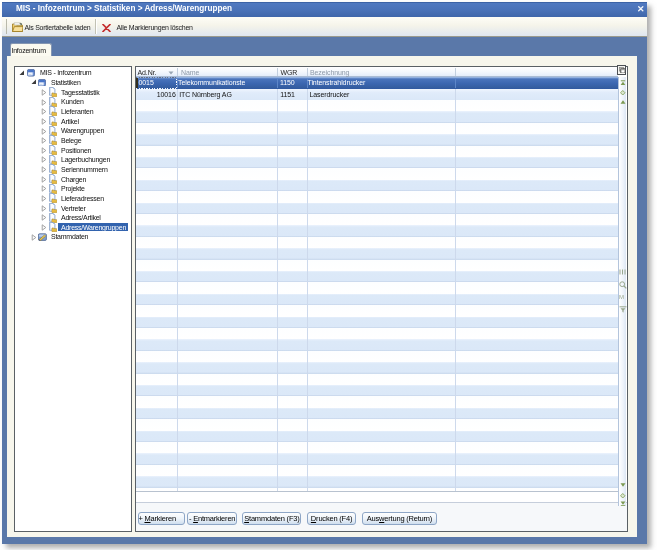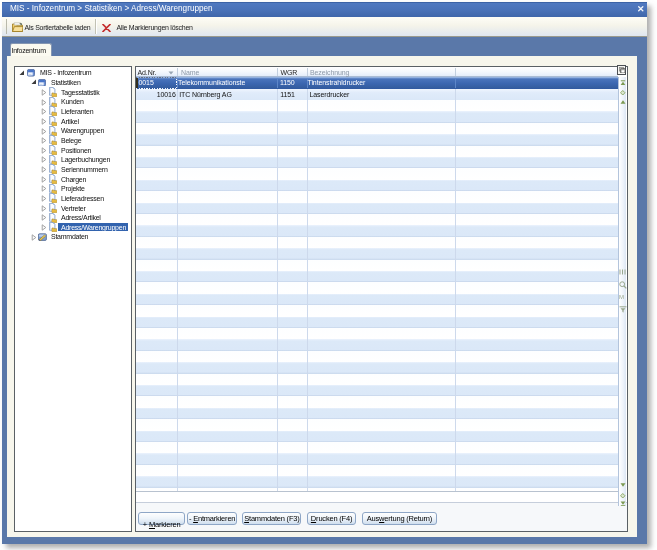--- a/index.html
+++ b/index.html
@@ -1,21 +1,21 @@
 <!DOCTYPE html>
 <html><head><meta charset="utf-8"><style>
 html,body{margin:0;padding:0;}
 body{width:657px;height:550px;position:relative;background:#ffffff;overflow:hidden;font-family:"Liberation Sans",sans-serif;-webkit-font-smoothing:antialiased;}
 div,span{position:absolute;box-sizing:border-box;}
 svg{display:block;}
 .t{white-space:nowrap;line-height:1;}
 </style></head><body>
 <div style="left:2px;top:2px;width:645px;height:542px;background:#5a78a9;box-shadow:4px 4px 5px rgba(110,110,110,0.55);"></div>
 <div style="left:2px;top:2px;width:645px;height:14.5px;background:linear-gradient(#547abd 0%,#4a72b8 50%,#4168ab 100%);background:linear-gradient(#5079c0 0%,#4a72b8 50%,#4067aa 100%);border-top:1px solid #3c63a6;"></div>
-<div class="t" style="left:10px;top:5px;font-size:8.2px;font-weight:normal;color:#ffffff;letter-spacing:0px;">MIS - Infozentrum &gt; Statistiken &gt; Adress/Warengruppen</div>
+<div class="t" style="left:16px;top:5px;font-size:8.2px;font-weight:bold;color:#ffffff;letter-spacing:0px;">MIS - Infozentrum &gt; Statistiken &gt; Adress/Warengruppen</div>
 <div style="left:638px;top:6.2px;width:5.5px;height:5.5px;">
     <svg width="5.5" height="5.5" viewBox="0 0 5.5 5.5">
       <path d="M0.7 0.7 L4.8 4.8 M4.8 0.7 L0.7 4.8" stroke="#f2f5fa" stroke-width="1.3" stroke-linecap="round"></path>
     </svg>
   </div>
 <div style="left:2px;top:16.5px;width:645px;height:20px;background:linear-gradient(#fefdf6 0%,#f5f4ea 45%,#dfe6f0 100%);border-bottom:1px solid #9a9a8e;"></div>
 <div style="left:6px;top:19px;width:1px;height:15px;background:#d8d8cc;border-left:1px solid #b9b9ab;"></div>
 <div style="left:12px;top:22px;width:11px;height:10px;">
     <svg width="11" height="10" viewBox="0 0 11 10">
       <path d="M0.5 2 L3.6 2 L4.6 3.2 L10.5 3.2 L10.5 9.5 L0.5 9.5 Z" fill="#f2cf6e" stroke="#9c7a1e" stroke-width="0.8"></path>
@@ -404,20 +404,20 @@
   </div>
 <div style="left:617px;top:64.8px;width:9.4px;height:10.4px;background:#f4f4f0;border:1px solid #4b4f54;"></div>
 <div style="left:618.6px;top:66.8px;">
     <svg width="6.5" height="6.5" viewBox="0 0 6.5 6.5">
       <rect x="0.4" y="0.4" width="4" height="3.6" fill="none" stroke="#8a8a86" stroke-width="0.8"></rect>
       <rect x="1.8" y="1.8" width="4.3" height="4.3" fill="#ffffff" stroke="#3c3c3a" stroke-width="0.9"></rect>
       <rect x="2.1" y="2.1" width="3.7" height="1.1" fill="#9a9a96"></rect>
     </svg>
   </div>
 <div style="left:138.4px;top:511.5px;width:46.6px;height:13.5px;border:1px solid #8ea6c6;border-radius:3px;background:linear-gradient(#fefefe 0%,#eef4fa 50%,#cfdeee 100%);"></div>
-<div class="t" style="left:138.4px;top:515px;width:46.6px;text-align:center;font-size:7.5px;letter-spacing:-0.2px;color:#000;margin-top:6px;">+ <u>M</u>arkieren</div>
+<div class="t" style="left:138.4px;top:515px;width:46.6px;font-size:7.5px;letter-spacing:-0.2px;color:#000;">+ <u>M</u>arkieren</div>
 <div style="left:186.9px;top:511.5px;width:50.5px;height:13.5px;border:1px solid #8ea6c6;border-radius:3px;background:linear-gradient(#fefefe 0%,#eef4fa 50%,#cfdeee 100%);"></div>
 <div class="t" style="left:186.9px;top:515px;width:50.5px;text-align:center;font-size:7.5px;letter-spacing:-0.2px;color:#000;">- <u>E</u>ntmarkieren</div>
 <div style="left:242.4px;top:511.5px;width:59.0px;height:13.5px;border:1px solid #8ea6c6;border-radius:3px;background:linear-gradient(#fefefe 0%,#eef4fa 50%,#cfdeee 100%);"></div>
 <div class="t" style="left:242.4px;top:515px;width:59.0px;text-align:center;font-size:7.5px;letter-spacing:-0.2px;color:#000;"><u>S</u>tammdaten (F3)</div>
 <div style="left:307.3px;top:511.5px;width:48.5px;height:13.5px;border:1px solid #8ea6c6;border-radius:3px;background:linear-gradient(#fefefe 0%,#eef4fa 50%,#cfdeee 100%);"></div>
 <div class="t" style="left:307.3px;top:515px;width:48.5px;text-align:center;font-size:7.5px;letter-spacing:-0.2px;color:#000;"><u>D</u>rucken (F4)</div>
 <div style="left:361.6px;top:511.5px;width:75.7px;height:13.5px;border:1px solid #8ea6c6;border-radius:3px;background:linear-gradient(#fefefe 0%,#eef4fa 50%,#cfdeee 100%);"></div>
 <div class="t" style="left:361.6px;top:515px;width:75.7px;text-align:center;font-size:7.5px;letter-spacing:-0.2px;color:#000;">Aus<u>w</u>ertung (Return)</div>
 </body></html>

